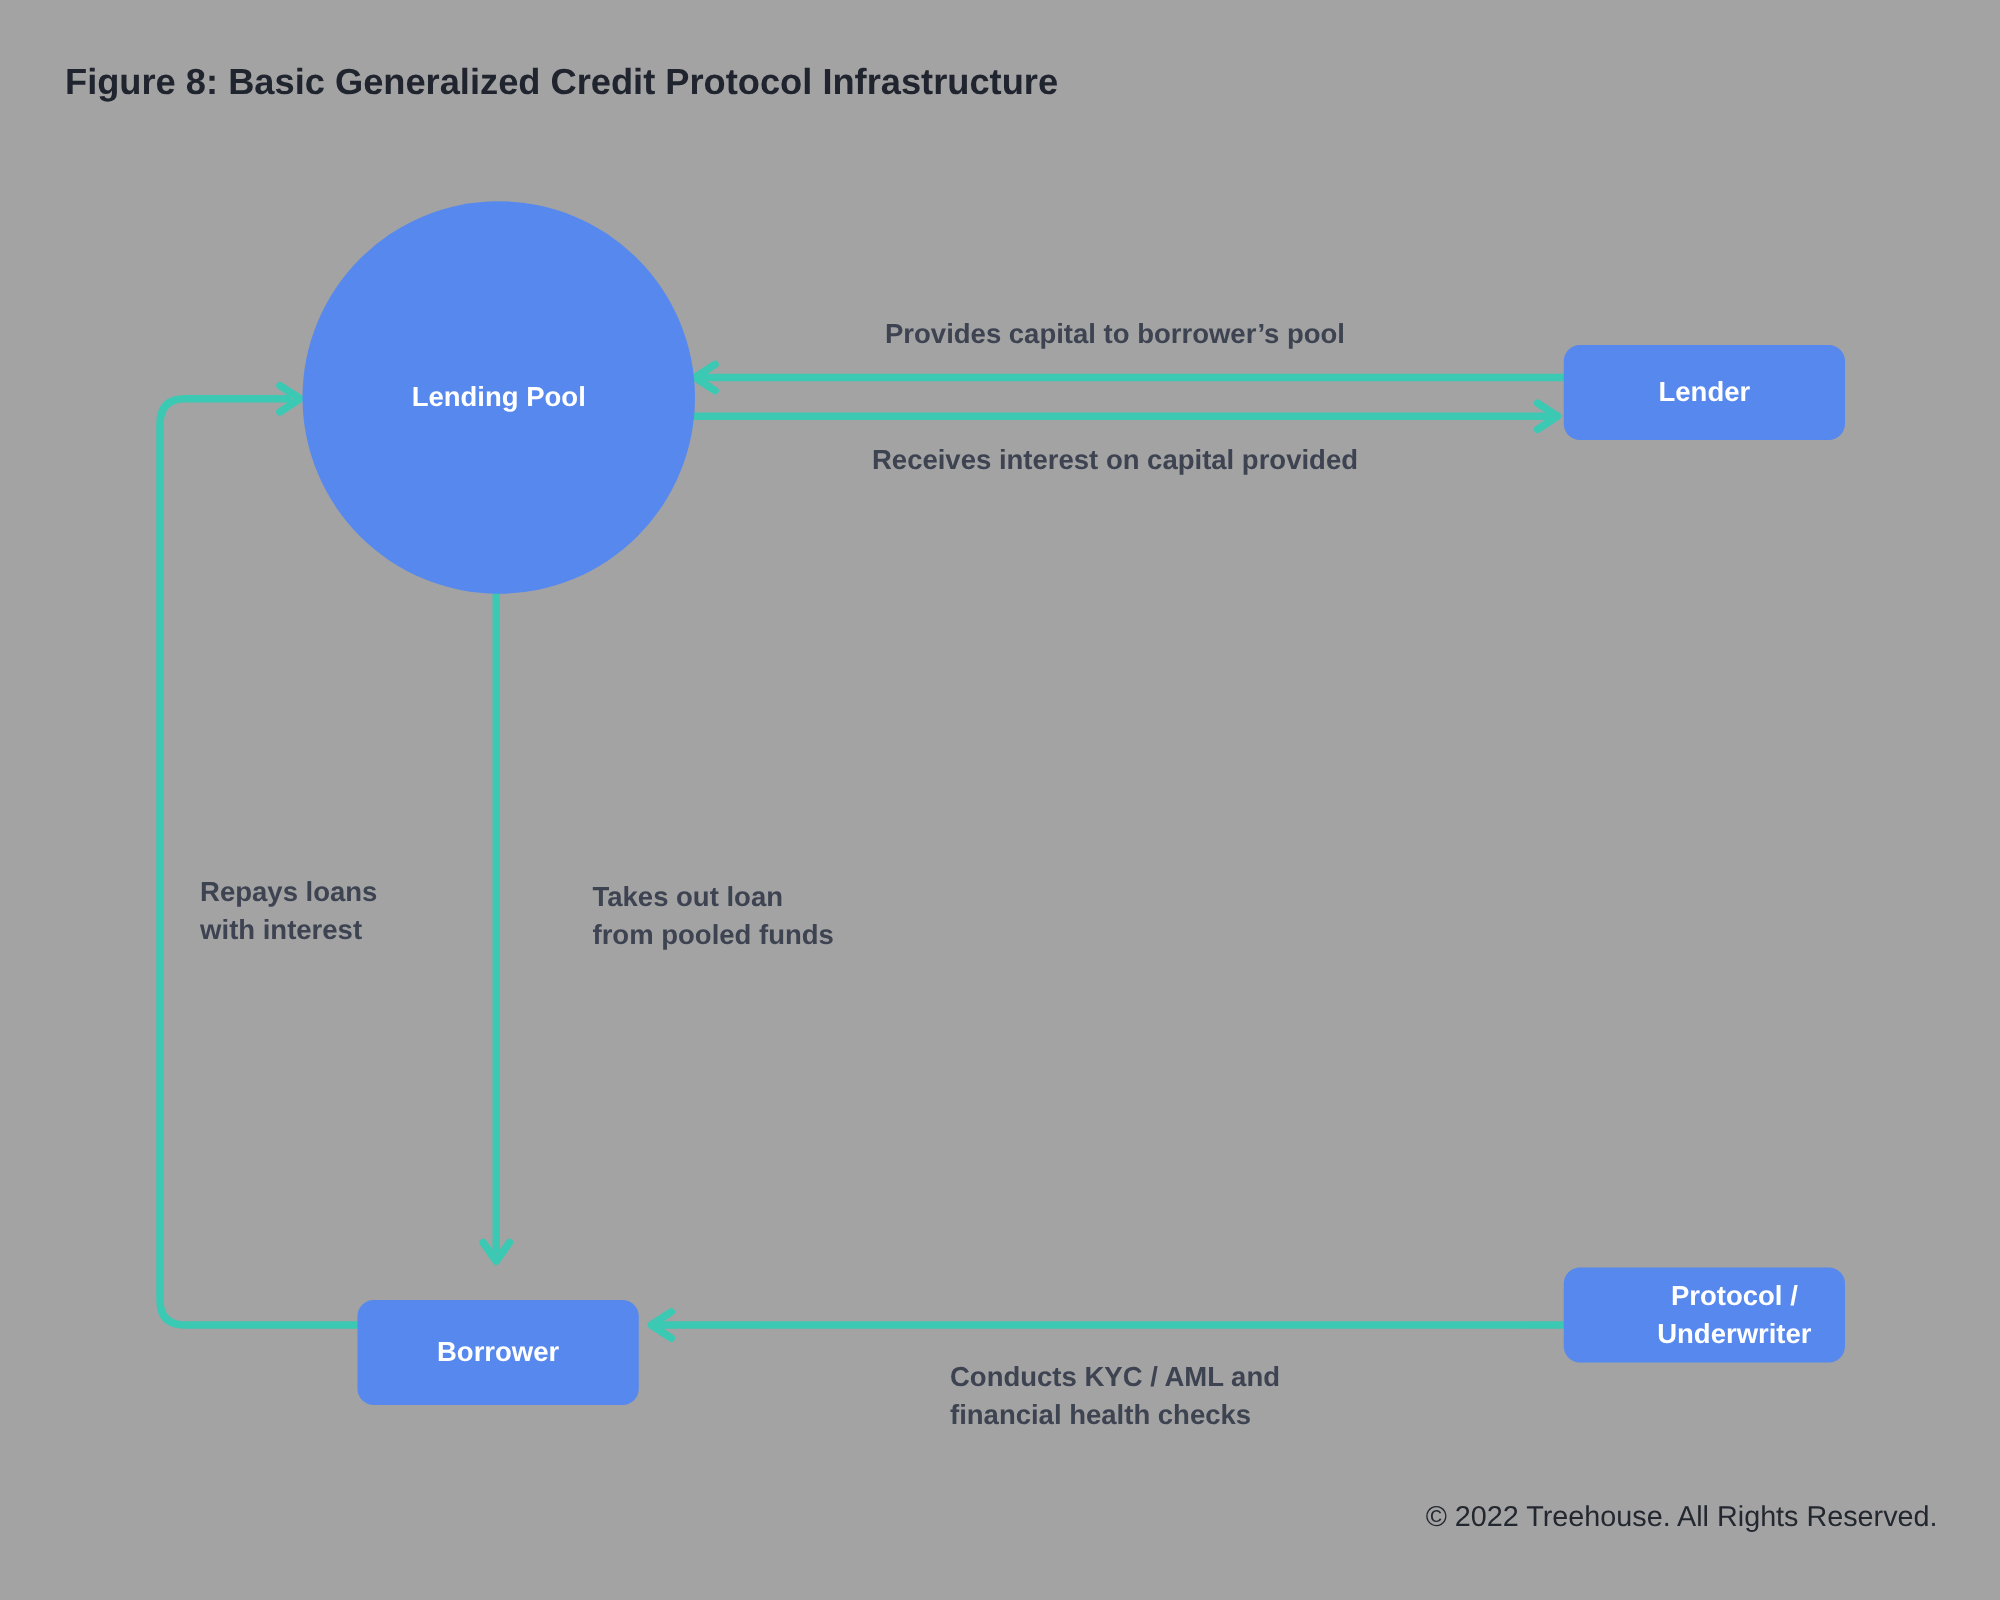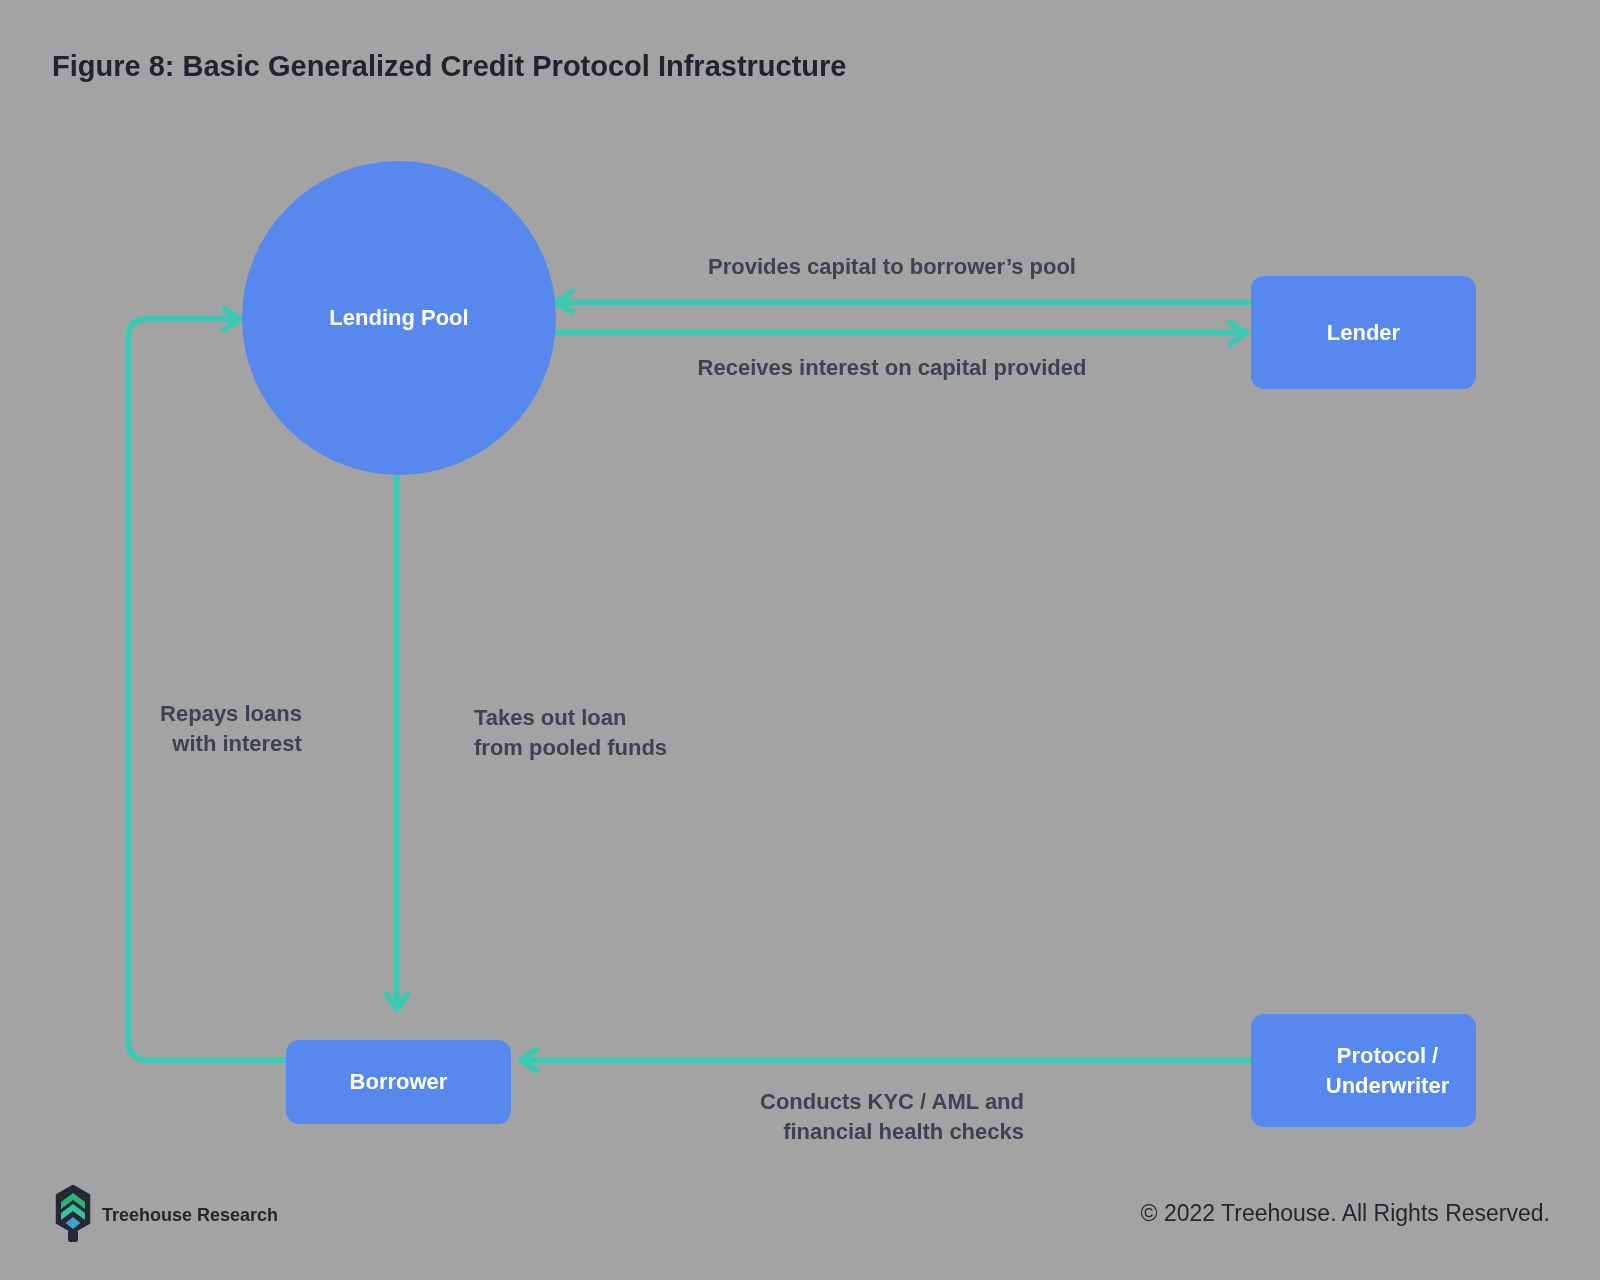--- a/index.html
+++ b/index.html
@@ -15,30 +15,30 @@
   .edge-line {
     fill:none; stroke:#3bc9b4; stroke-width:6;
     stroke-linecap:round; stroke-linejoin:round;
   }
   .node {
     position:absolute; background:#5688ee; color:#ffffff;
     font-weight:bold; font-size:22px; line-height:30px;
     display:flex; align-items:center; justify-content:center; text-align:center;
   }
   .node-circle { left:242px; top:161px; width:314px; height:314px; border-radius:50%; }
-  .node-rect { width:225px; height:113px; border-radius:13px; }
+  .node-rect { width:225px; height:76px; border-radius:13px; }
   .node-lender   { left:1251px; top:276px; }
   .node-borrower { left:286px;  top:1040px; height:84px; }
   .node-protocol { left:1251px; top:1014px; }
   .prelines { white-space:pre-line;margin-left:48px; }
   .elabel {
     position:absolute; font-weight:bold; font-size:22px; line-height:30px;
     color:#3d4351; white-space:pre-line;
   }
-  .elabel-center { transform:translateX(-50%); text-align:right; }
+  .elabel-center { transform:translateX(-50%); text-align:left; }
   .elabel-provides { left:892px; top:252px; }
   .elabel-receives { left:892px; top:353px; }
   .elabel-repays   { left:231px; top:699px; }
   .elabel-takes    { left:430px; top:703px; text-align:left;margin-left:44px; }
   .elabel-kyc      { left:892px; top:1087px; }
   .footer-brand {
     position:absolute; left:55px; top:1185px; height:60px;
     display:flex; align-items:center; gap:11px;
   }
   .brand-text { font-size:18px; font-weight:bold; color:#23272f; }
@@ -91,26 +91,16 @@
 
   <div class="elabel elabel-center elabel-provides">Provides capital to borrower’s pool</div>
   <div class="elabel elabel-center elabel-repays">Repays loans
 with interest</div>
   <div class="elabel elabel-center elabel-receives">Receives interest on capital provided</div>
   <div class="elabel elabel-takes">Takes out loan
 from pooled funds</div>
   <div class="elabel elabel-center elabel-kyc">Conducts KYC / AML and
 financial health checks</div>
 
-  <div class="footer-brand">
-    <svg width="36" height="60" viewBox="0 0 36 60" aria-hidden="true">
-      <path d="M18 1 L34 10 V38 L18 47 L2 38 V10 Z" fill="#242932" stroke="#242932" stroke-width="2.5" stroke-linejoin="round"></path>
-      <rect x="13" y="45" width="10" height="12" rx="2.5" fill="#242932"></rect>
-      <path d="M18 8 L30 17 V24 L18 15 L6 24 V17 Z" fill="#2eb277"></path>
-      <path d="M18 19 L30 28 V35 L18 26 L6 35 V28 Z" fill="#36c3a0"></path>
-      <path d="M18 32 L25.5 38 L18 44 L10.5 38 Z" fill="#41a3cd"></path>
-    </svg>
-    <span class="brand-text">Treehouse Research</span>
-  </div>
 
   <div class="footer-copy">© 2022 Treehouse. All Rights Reserved.</div>
 
 </div>
 
 </body></html>

